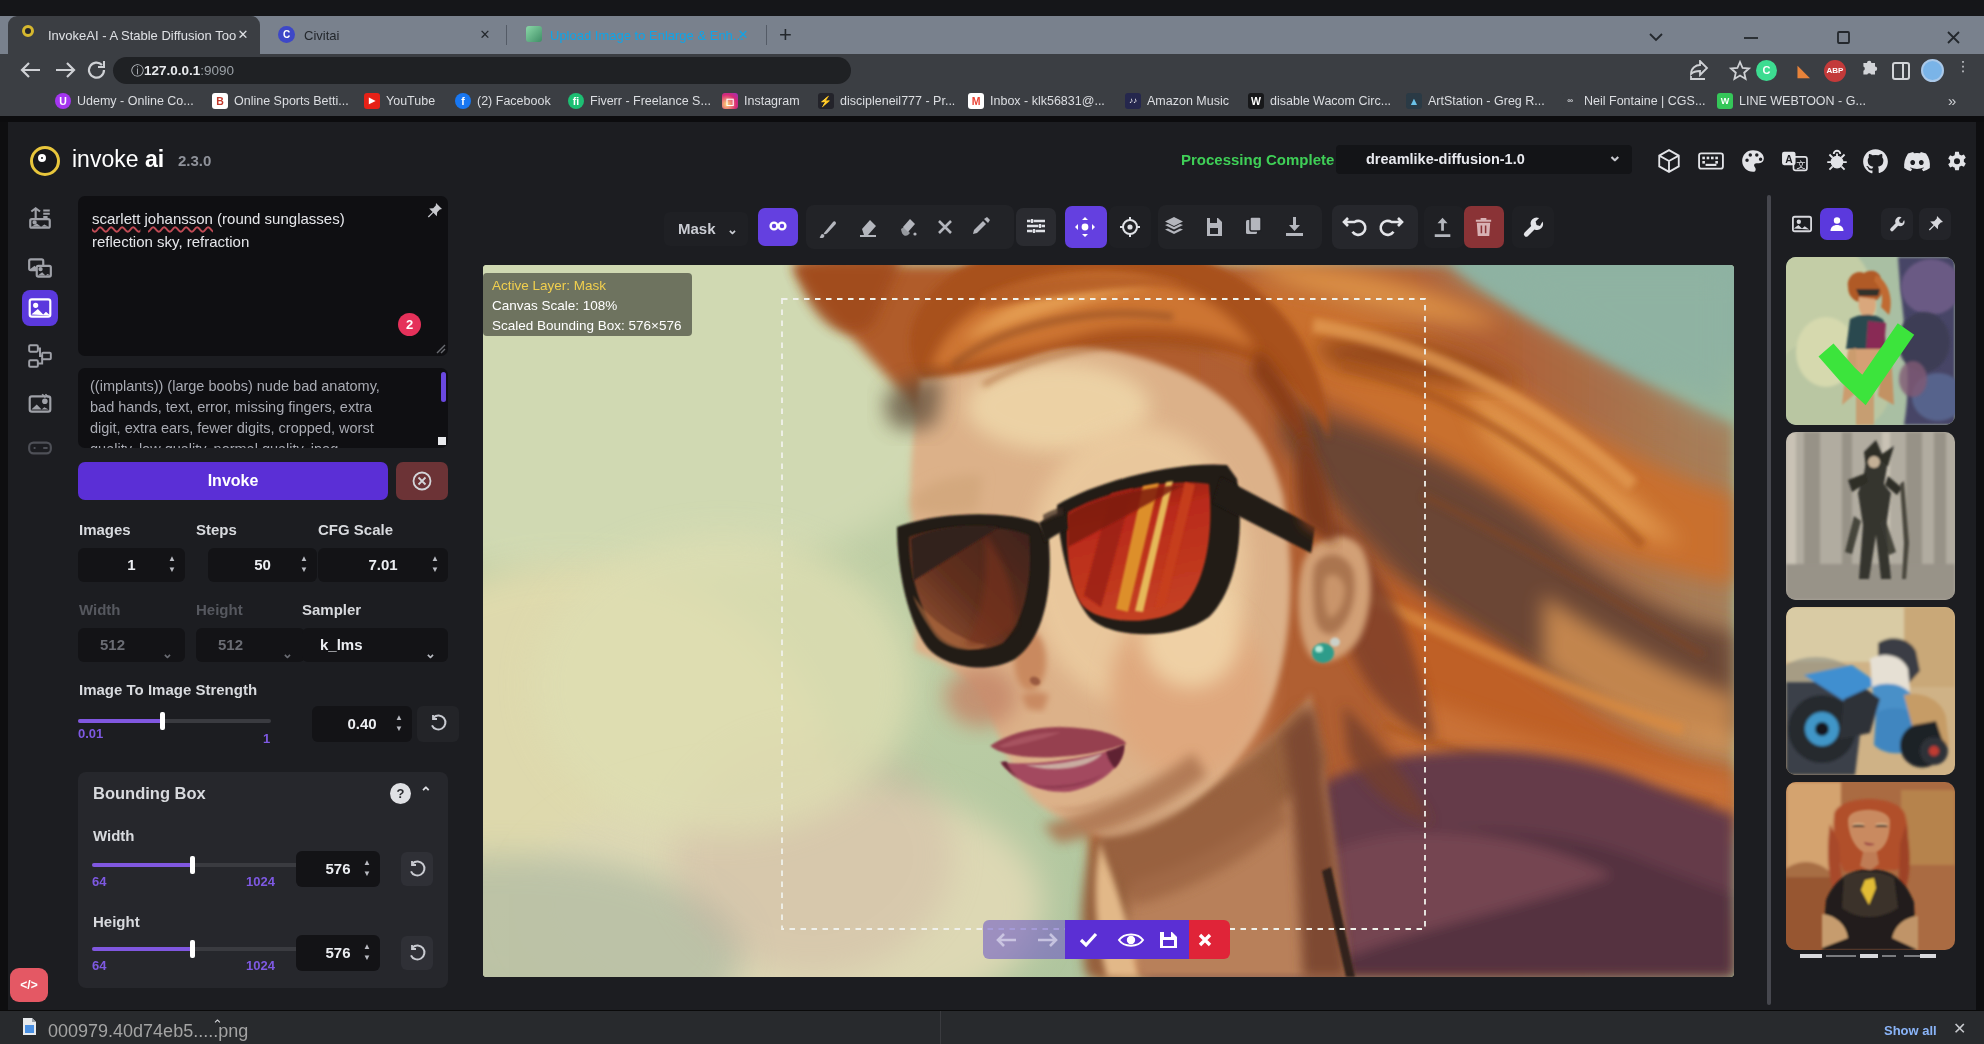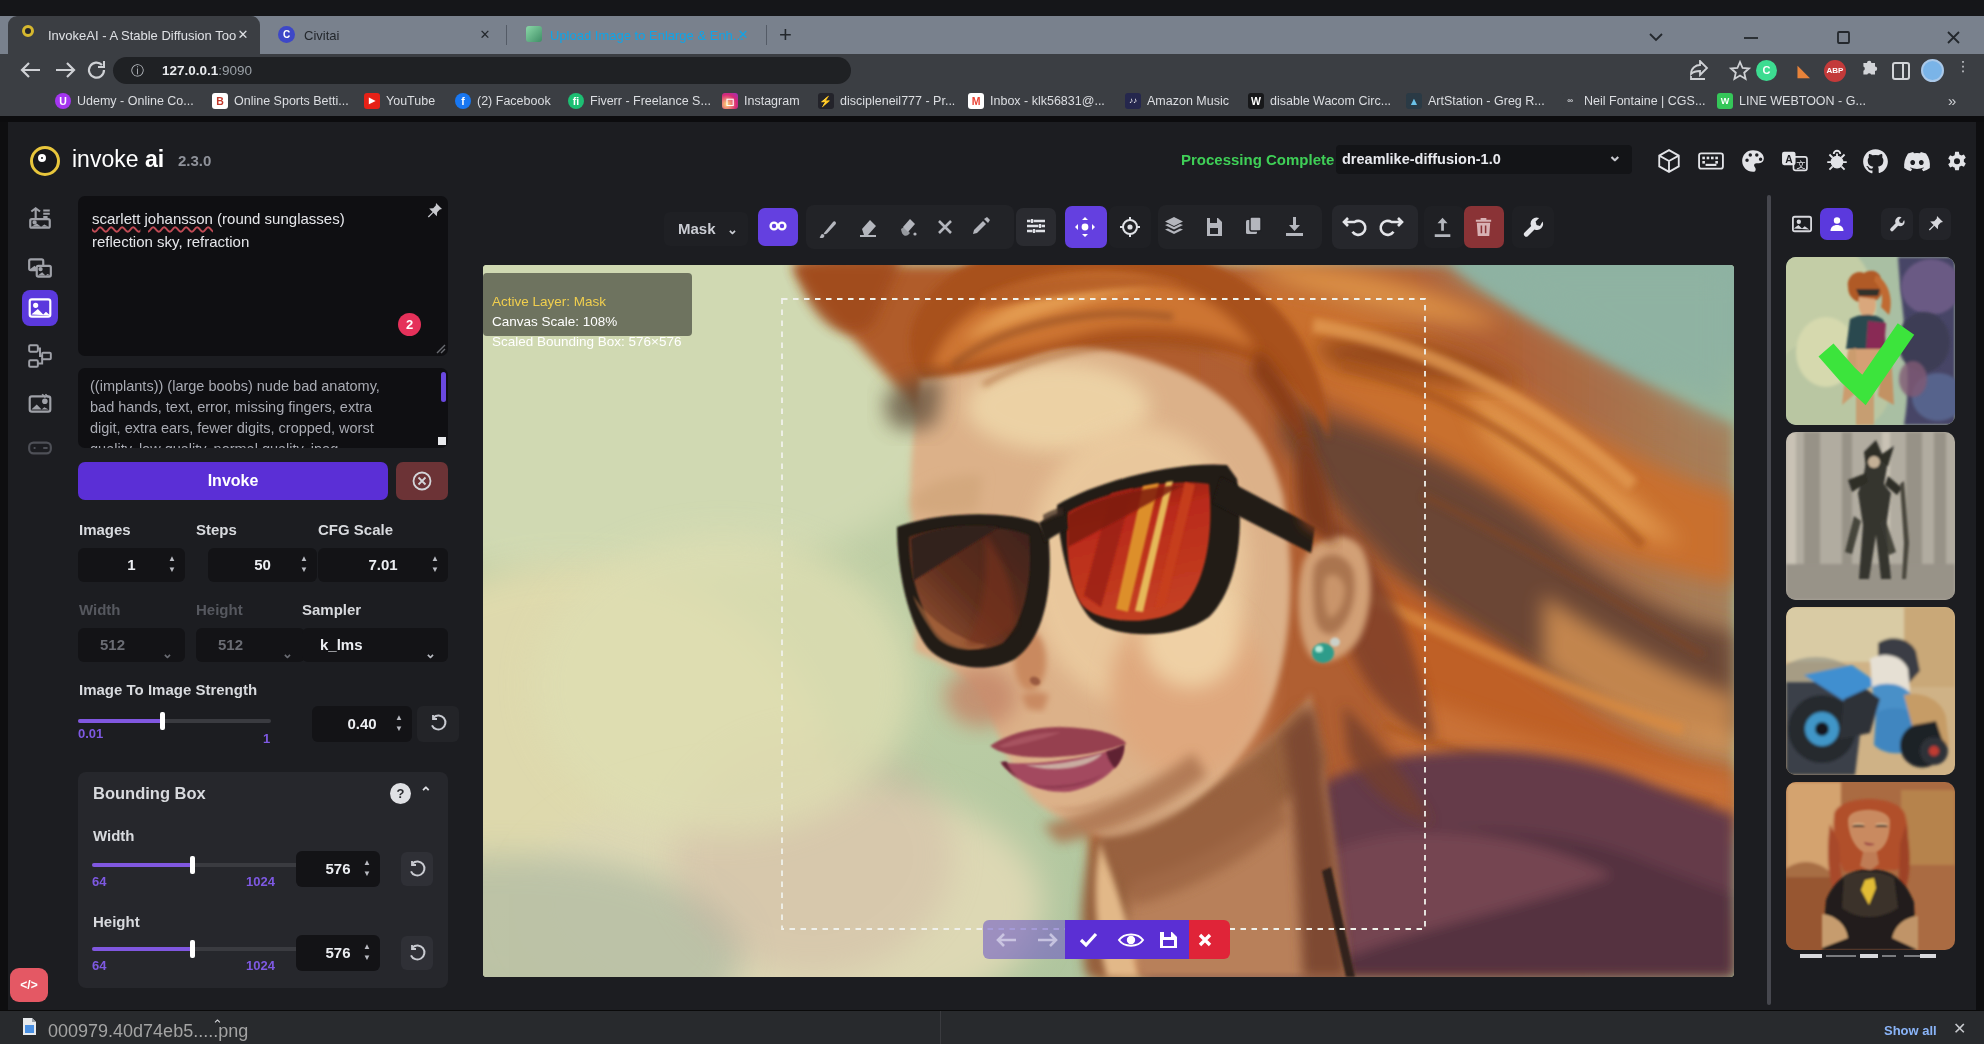--- a/index.html
+++ b/index.html
@@ -44,21 +44,21 @@
 .chev{position:absolute;color:#b9bbc2;font-size:13px}
 .slider{position:absolute;height:4px;background:#3a3b40;border-radius:2px}
 .slider .fill{position:absolute;left:0;top:0;height:4px;background:#8057e0;border-radius:2px}
 .slider .thumb{position:absolute;top:-7px;width:5px;height:18px;background:#fff;border-radius:2px}
 .smin{position:absolute;color:#7e59e2;font-size:13px;font-weight:700}
 .reset{position:absolute;width:42px;height:34px;background:#232428;border-radius:6px;color:#c9cbd1}
 .reset svg{position:absolute;left:12px;top:8px}
 #bbox{position:absolute;left:78px;top:772px;width:370px;height:216px;background:#26272c;border-radius:8px}
 #codebtn{position:absolute;left:10px;top:968px;width:38px;height:34px;background:#e45864;border-radius:9px;color:#fff;font-size:12px;font-weight:700;text-align:center;line-height:34px}
 #canvas{position:absolute;left:483px;top:265px;width:1251px;height:712px;border-radius:4px;overflow:hidden;background:#c8d6b2}
-#overlay{position:absolute;left:483px;top:273px;width:209px;height:63px;background:rgba(99,103,85,.9);border-radius:4px;font-size:13.5px;color:#fff;padding:19px 0 0 9px;line-height:20px}
+#overlay{position:absolute;left:483px;top:273px;width:209px;height:63px;background:rgba(99,103,85,.9);border-radius:4px;font-size:13.5px;color:#fff;padding:3px 0 0 9px;line-height:20px}
 #overlay .yl{color:#f1cf4e}
 .cbtn{position:absolute;top:209px;width:40px;height:36px;border-radius:7px;color:#caccd3}
 .cbtn.purple{background:#6440e0;color:#fff}
 .cbtn svg{position:absolute;left:8px;top:6px}
 .gbtn{position:absolute;top:202px;width:38px;height:34px;border-radius:7px;color:#d7d8dd;background:#232429}
 .gbtn.on{background:#5b39dd}
 .gbtn svg{position:absolute;left:8px;top:6px}
 .thumb{position:absolute;left:1786px;width:169px;height:168px;border-radius:10px;overflow:hidden;background:#333}
 #divider{position:absolute;left:1767px;top:195px;width:4px;height:810px;background:#46474e;border-radius:2px}
 #dlbar{position:absolute;left:0;top:1010px;width:1984px;height:34px;background:#282a2d;border-top:1px solid #0a0a0a}
@@ -93,21 +93,21 @@
     <rect x="190" y="2" width="11" height="11" rx="1"></rect>
     <path d="M300 2 L311 13 M311 2 L300 13"></path>
   </svg>
 <div id="toolbar"></div>
 <svg style="position:absolute;left:14px;top:58px" width="100" height="24" viewBox="0 0 100 24" fill="none" stroke="#cfd1d5" stroke-width="2.2">
  <path d="M26 12 H8 M15 5 L8 12 L15 19"></path>
     <path d="M42 12 H60 M53 5 L60 12 L53 19"></path>
  <path d="M88 7 a7.5 7.5 0 1 0 2 5"></path>
     <path d="M90 3 v6 h-6" stroke-width="2"></path>
   </svg>
-<div id="urlpill"><span style="margin-left:18px;font-size:13px;color:#bdc1c6">ⓘ</span><span style="margin-left:18px;font-weight:600">127.0.0.1</span><span style="color:#9aa0a6">:9090</span></div>
+<div id="urlpill"><span style="margin-left:18px;font-size:13px;color:#bdc1c6">ⓘ</span><span style="margin-left:0;font-weight:600">127.0.0.1</span><span style="color:#9aa0a6">:9090</span></div>
 <svg style="position:absolute;left:1688px;top:60px" width="64" height="22" viewBox="0 0 64 22" fill="none" stroke="#cfd1d5" stroke-width="1.8">
  <path d="M3 14 c0 -6 5 -9 9 -9 l0 -4 7 7 -7 7 0 -4 c-4 0 -7 1 -9 3z M3 16 v3 h14"></path>
  <path d="M52 2 l2.6 6 6.4 .5 -4.8 4.2 1.4 6.3 -5.6 -3.4 -5.6 3.4 1.4 -6.3 -4.8 -4.2 6.4 -.5 z"></path>
   </svg>
 <div style="position:absolute;left:1756px;top:60px;width:21px;height:21px;border-radius:50%;background:#3ddc91;color:#fff;font-weight:700;font-size:11px;text-align:center;line-height:21px">C</div>
 <div style="position:absolute;left:1793px;top:60px;width:21px;height:21px;color:#e8833a;font-weight:700;font-size:15px;text-align:center;line-height:21px">◣</div>
 <div style="position:absolute;left:1824px;top:60px;width:22px;height:22px;border-radius:50%;background:#c33a3a;color:#fff;font-weight:700;font-size:8px;text-align:center;line-height:22px">ABP</div>
 <svg style="position:absolute;left:1858px;top:60px" width="22" height="22" viewBox="0 0 22 22" fill="#d2d4d8">
     <path d="M9 3 a2.2 2.2 0 0 1 4.4 0 h3.6 v3.6 a2.2 2.2 0 0 1 0 4.4 v3.6 h-3.9 a2 2 0 0 0 -3.8 0 H5.4 v-3.9 a2.2 2.2 0 0 0 0 -4.1 V3 z"></path>
   </svg>
@@ -133,21 +133,21 @@
 <div class="bm" style="left:1717px"><span class="fav" style="background:#35c759;font-size:9px">W</span><b>LINE WEBTOON - G...</b></div>
 <div class="bm" style="left:1948px;color:#cfd1d5;font-size:15px">»</div>
 <div id="apptop"></div>
 <div id="appbg"></div>
 <div id="logo">
     <i></i>
   </div>
 <div id="brand">invoke <b>ai</b></div>
 <div id="ver">2.3.0</div>
 <div id="proc">Processing Complete</div>
-<div id="modsel"><span style="margin-left:6px">dreamlike-diffusion-1.0</span><i>⌄</i></div>
+<div id="modsel"><span style="margin-left:30px">dreamlike-diffusion-1.0</span><i>⌄</i></div>
 <svg class="hic" style="left:1656px" width="26" height="26" viewBox="0 0 24 24" fill="none" stroke="#e2e3e7" stroke-width="1.7">
     <path d="M12 2 L21 7 V17 L12 22 L3 17 V7 Z M3 7 L12 12 L21 7 M12 12 V22"></path>
   </svg>
 <svg class="hic" style="left:1698px" width="26" height="26" viewBox="0 0 24 24" fill="#e2e3e7">
     <rect x="1" y="5" width="22" height="14" rx="2" fill="none" stroke="#e2e3e7" stroke-width="1.7"></rect>
     <g fill="#e2e3e7">
       <rect x="4" y="8" width="2.4" height="2.4"></rect>
       <rect x="8" y="8" width="2.4" height="2.4"></rect>
       <rect x="12" y="8" width="2.4" height="2.4"></rect>
       <rect x="16" y="8" width="2.4" height="2.4"></rect>

